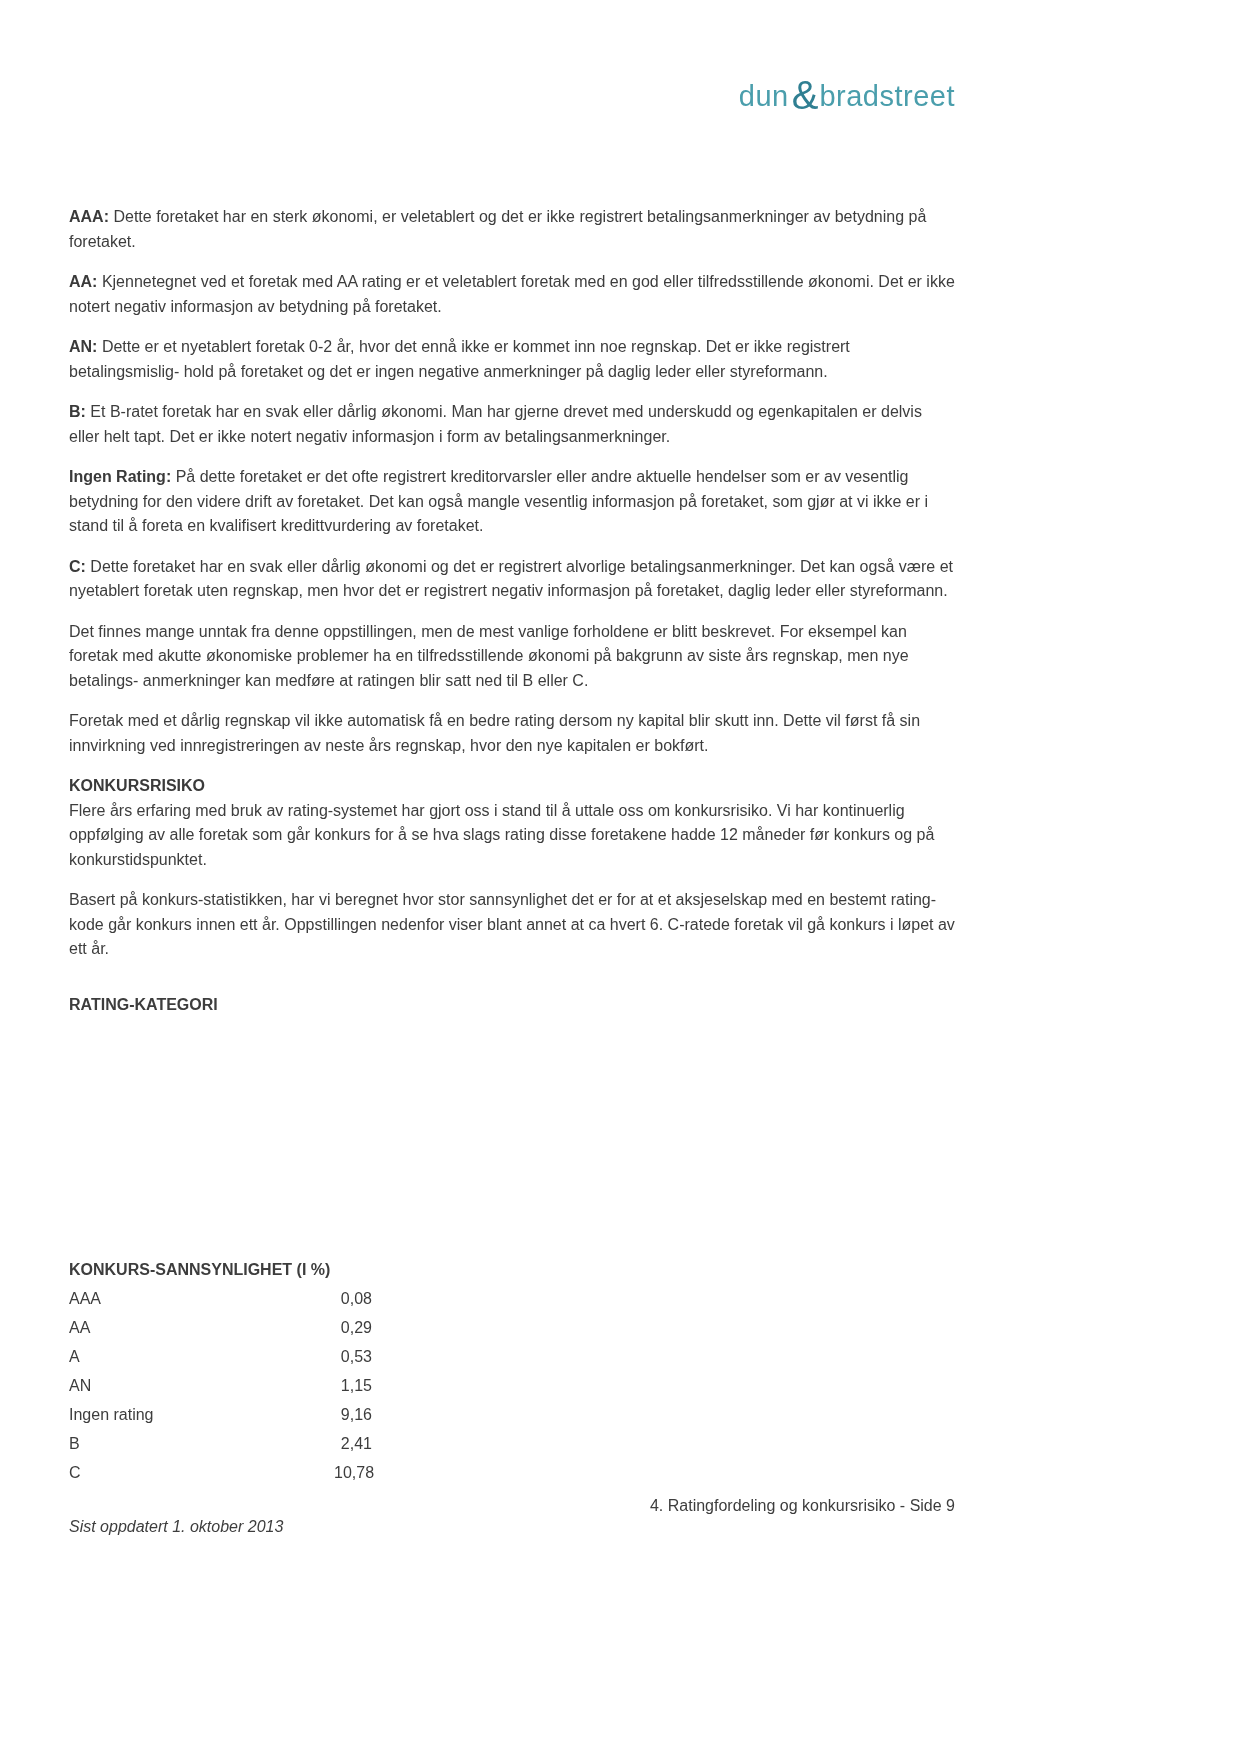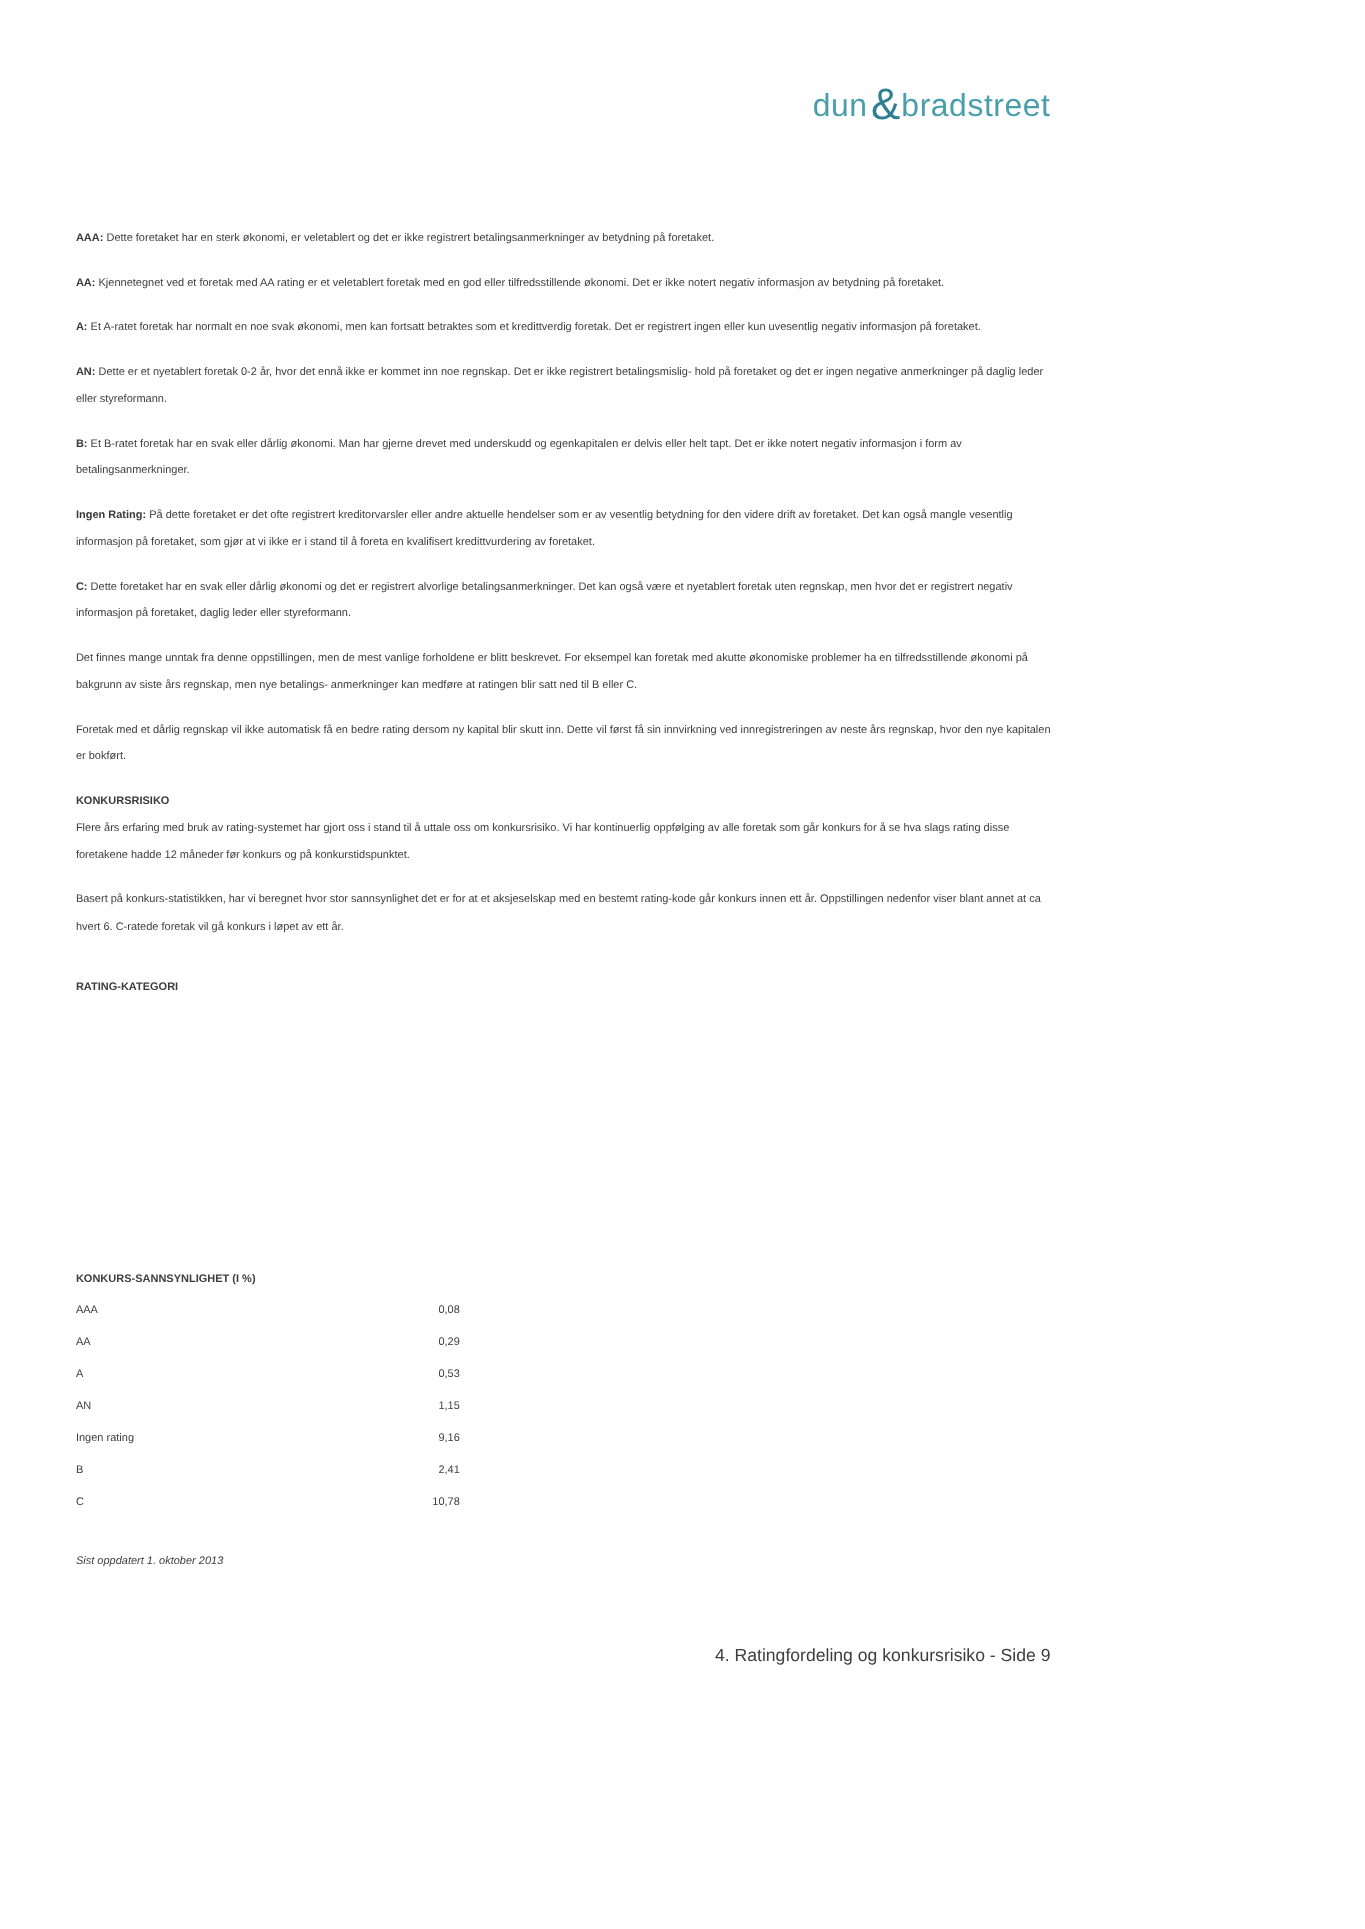--- a/index.html
+++ b/index.html
@@ -37,32 +37,32 @@
     position: relative;
     top: 3px;
   }
 
   
   .content {
     position: absolute;
     top: 205px;
     left: 69px;
     width: 886px;
-    font-size: 10px;
+    font-size: 16px;
     line-height: 24.5px;
   }
   .para { margin-bottom: 16px; }
   .para strong { font-weight: bold; color: #3a3a3a; }
   .block-heading { display: block; }
 
   
   .table { margin-top: 28px; }
   .trow { display: flex; line-height: 29px; }
   .trow .tc1 { width: 265px; flex: 0 0 265px; }
-  .trow .tc2 { width: 38px; flex: 0 0 38px; text-align: right; margin-left: 46px; }
+  .trow .tc2 { width: 38px; flex: 0 0 38px; text-align: right; }
   .trow .tc2h { flex: 1; }
   .thead { font-weight: bold; flex-direction: column; }
 
   .updated-note {
     margin-top: 28px;
     font-style: italic;
   }
 
   
   .footer {
@@ -89,24 +89,20 @@
   <p class="para">
     <strong>AAA:</strong>
     <span>Dette foretaket har en sterk økonomi, er veletablert og det er ikke registrert betalingsanmerkninger av betydning på foretaket.</span>
   </p>
 
   <p class="para">
     <strong>AA:</strong>
     <span>Kjennetegnet ved et foretak med AA rating er et veletablert foretak med en god eller tilfredsstillende økonomi. Det er ikke notert negativ informasjon av betydning på foretaket.</span>
   </p>
 
-  <p class="para">
-    <strong>A:</strong>
-    <span>Et A-ratet foretak har normalt en noe svak økonomi, men kan fortsatt betraktes som et kredittverdig foretak. Det er registrert ingen eller kun uvesentlig negativ informasjon på foretaket.</span>
-  </p>
 
   <p class="para">
     <strong>AN:</strong>
     <span>Dette er et nyetablert foretak 0-2 år, hvor det ennå ikke er kommet inn noe regnskap. Det er ikke registrert betalingsmislig- hold på foretaket og det er ingen negative anmerkninger på daglig leder eller styreformann.</span>
   </p>
 
   <p class="para">
     <strong>B:</strong>
     <span>Et B-ratet foretak har en svak eller dårlig økonomi. Man har gjerne drevet med underskudd og egenkapitalen er delvis eller helt tapt. Det er ikke notert negativ informasjon i form av betalingsanmerkninger.</span>
   </p>

